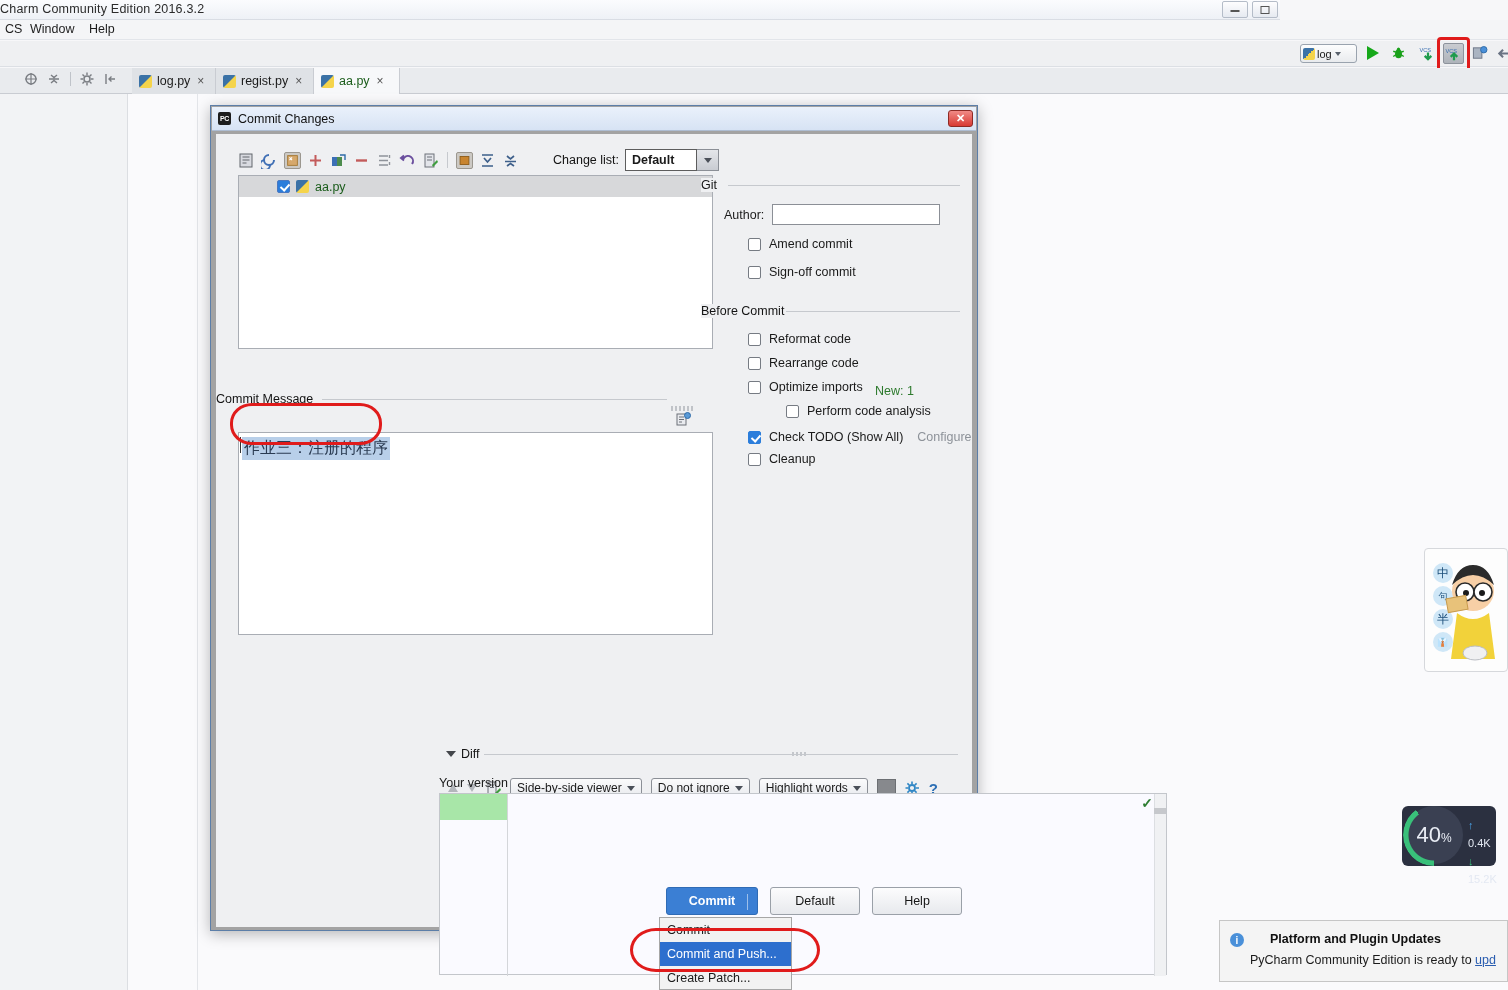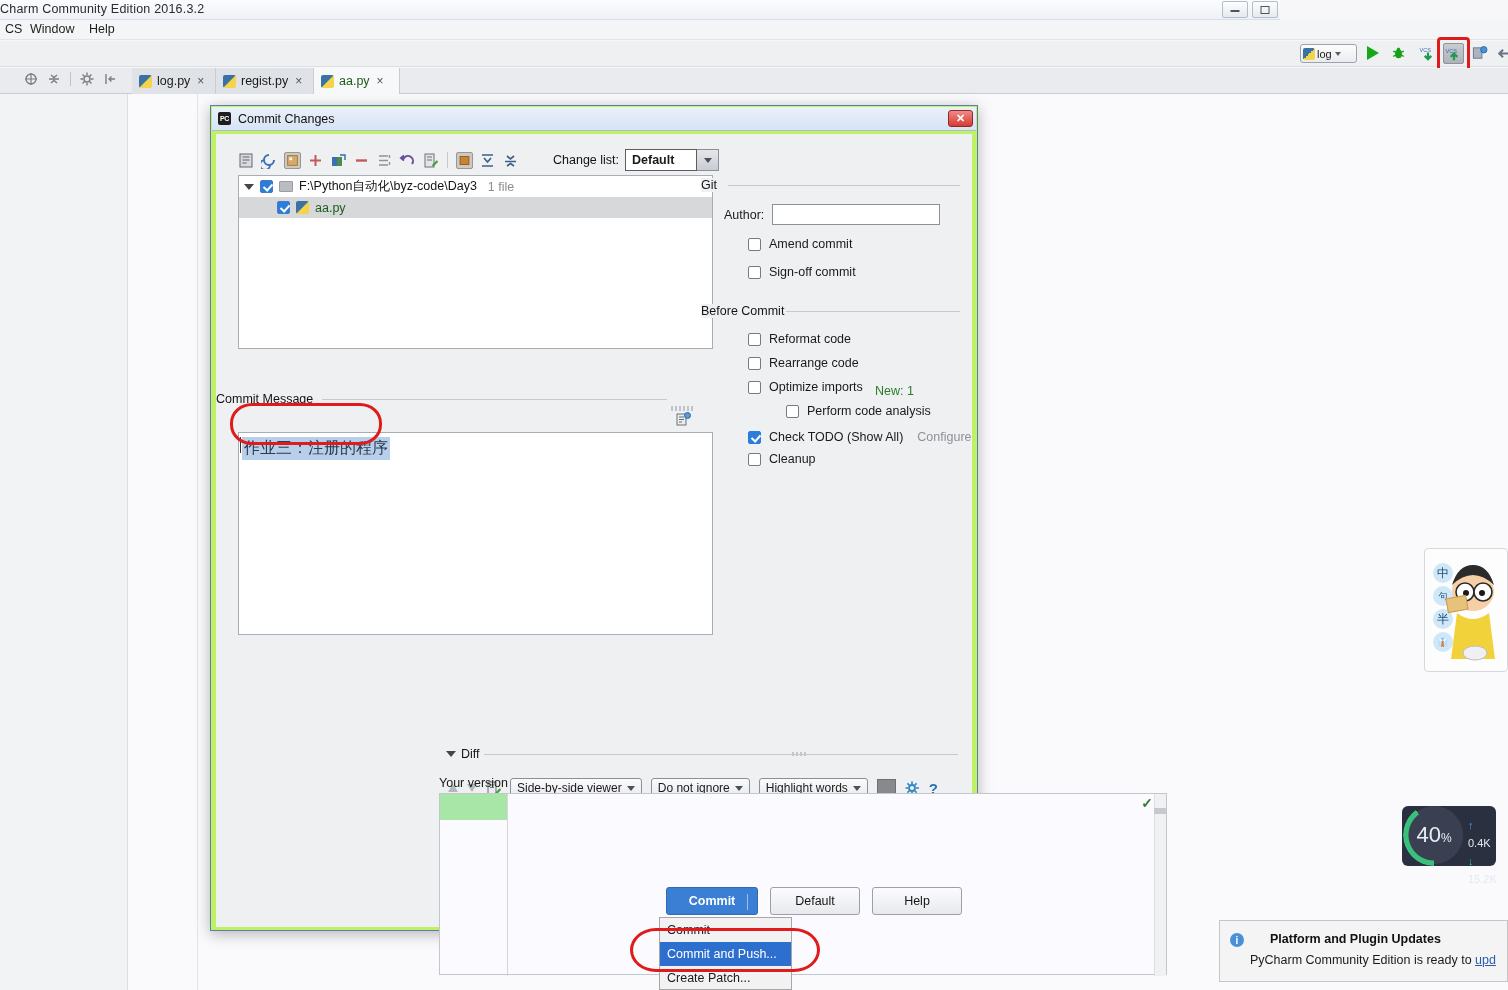--- a/index.html
+++ b/index.html
@@ -104,21 +104,21 @@
   }
   .editor-area {
     position:absolute; left:128px; top:94px; width:1380px; height:896px;
     background:#fafafc;
   }
   .editor-inner-border { position:absolute; left:69px; top:0; width:1px; height:896px; background:#e3e5e9; }
 
   
   .dialog {
     position:absolute; left:210px; top:105px; width:768px; height:826px;
-    background:#bef264; border:1px solid #5c7ea8;
+    background:#a3a3a3; border:1px solid #5c7ea8;
     box-shadow:0 3px 14px rgba(0,0,0,.28);
   }
   .dlg-titlebar {
     position:absolute; left:1px; top:1px; width:764px; height:24px;
     background:linear-gradient(to bottom,#eaf1fb,#d7e3f4);
     border-bottom:1px solid #aebdd2;
     display:flex; align-items:center; padding-left:6px; gap:7px;
   }
   .dlg-ico {
     width:13px; height:13px; background:#1d1d1d; border-radius:2px;
@@ -504,27 +504,20 @@
         <span class="cl-label">Change list:</span>
         <div style="display:flex;">
           <span class="cl-combo">Default</span>
           <span class="cl-arrow">
               <i></i>
             </span>
         </div>
       </div>
 
       <div class="file-tree">
-        <div class="tree-row">
-          <span class="tw-arrow"></span>
-          <span class="cb"></span>
-          <span class="folder-ico"></span>
-          <span class="path-text">F:\Python自动化\byz-code\Day3</span>
-          <span class="filecount">1 file</span>
-        </div>
         <div class="tree-row child">
           <span class="cb"></span>
           <span class="py-file-ico"></span>
           <span class="fname">aa.py</span>
         </div>
       </div>
 
       <span class="new-count">New: 1</span>
       <div class="split-grip"></div>
 

